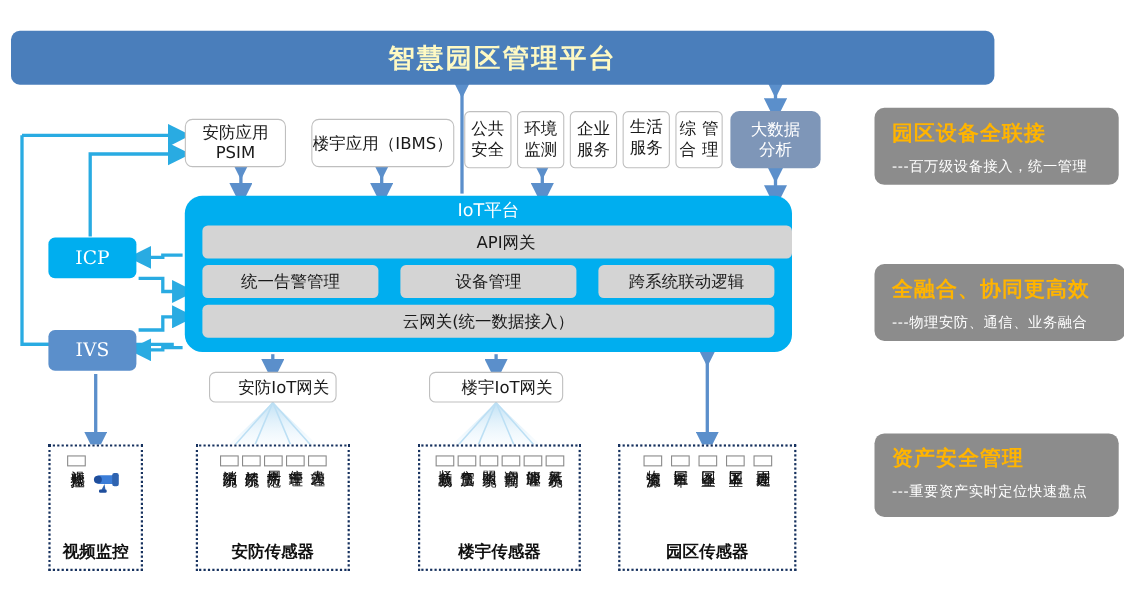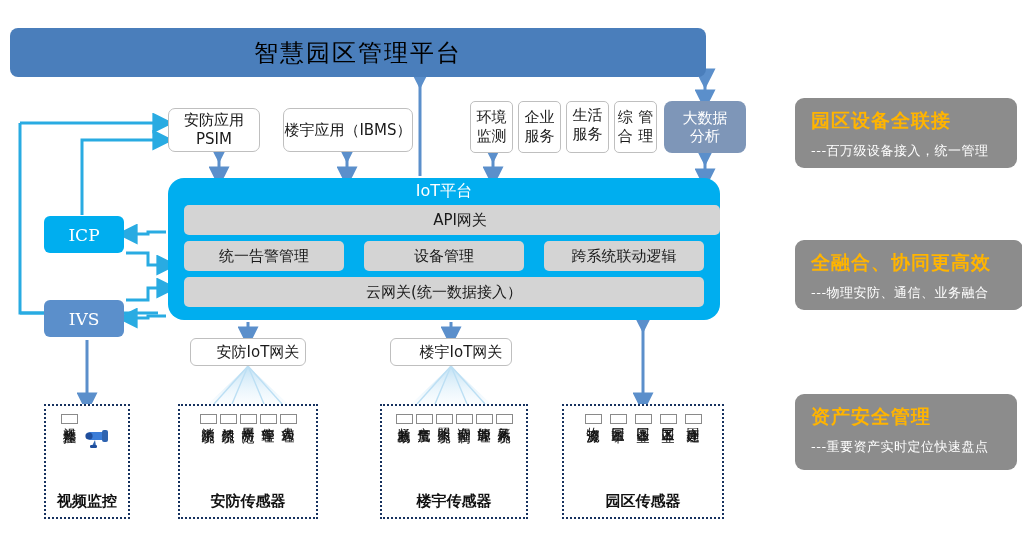--- a/index.html
+++ b/index.html
@@ -3,24 +3,24 @@
 <meta charset="utf-8">
 <style>
   html,body{margin:0;padding:0;background:#ffffff;}
   body{width:1022px;height:540px;font-family:"DejaVu Sans","Liberation Sans",sans-serif;}
   #stage{position:relative;width:1022px;height:540px;overflow:hidden;background:#fff;}
 
   .abs{position:absolute;box-sizing:border-box;}
 
   
   #title-bar{
-    left:10px;top:28px;width:696px;height:49px;
+    left:10px;top:28px;width:894px;height:49px;
     background:#4A7EBB;border-radius:8px;
     display:flex;align-items:center;justify-content:center;
-    color:#000000;font-size:24px;letter-spacing:2px;
+    color:#fef9c3;font-size:24px;letter-spacing:2px;font-weight:bold;
   }
 
   
   .appbox{
     background:#ffffff;border:1px solid #BFBFBF;border-radius:7px;
     display:flex;align-items:center;justify-content:center;text-align:center;
     color:#1a1a1a;line-height:1.25;
   }
   .appbox.small{border-radius:5px;font-size:15px;}
 
@@ -197,20 +197,24 @@
 
   <div class="abs" id="title-bar">智慧园区管理平台</div>
 
   <div class="abs appbox" style="left:168px;top:108px;width:92px;height:44px;font-size:15px;flex-direction:column;">
     <span>安防应用</span>
     <span>PSIM</span>
   </div>
 
   <div class="abs appbox" style="left:283px;top:108px;width:130px;height:44px;font-size:15px;">楼宇应用（IBMS）</div>
 
+  <div class="abs appbox small" style="left:422px;top:101px;width:43px;height:52px;flex-direction:column;">
+    <span>公共</span>
+    <span>安全</span>
+  </div>
   <div class="abs appbox small" style="left:470px;top:101px;width:43px;height:52px;flex-direction:column;">
     <span>环境</span>
     <span>监测</span>
   </div>
   <div class="abs appbox small" style="left:518px;top:101px;width:43px;height:52px;flex-direction:column;">
     <span>企业</span>
     <span>服务</span>
   </div>
   <div class="abs appbox small" style="left:566px;top:101px;width:43px;height:52px;flex-direction:column;font-family:Liberation Mono, monospace;">
     <span>生活</span>

